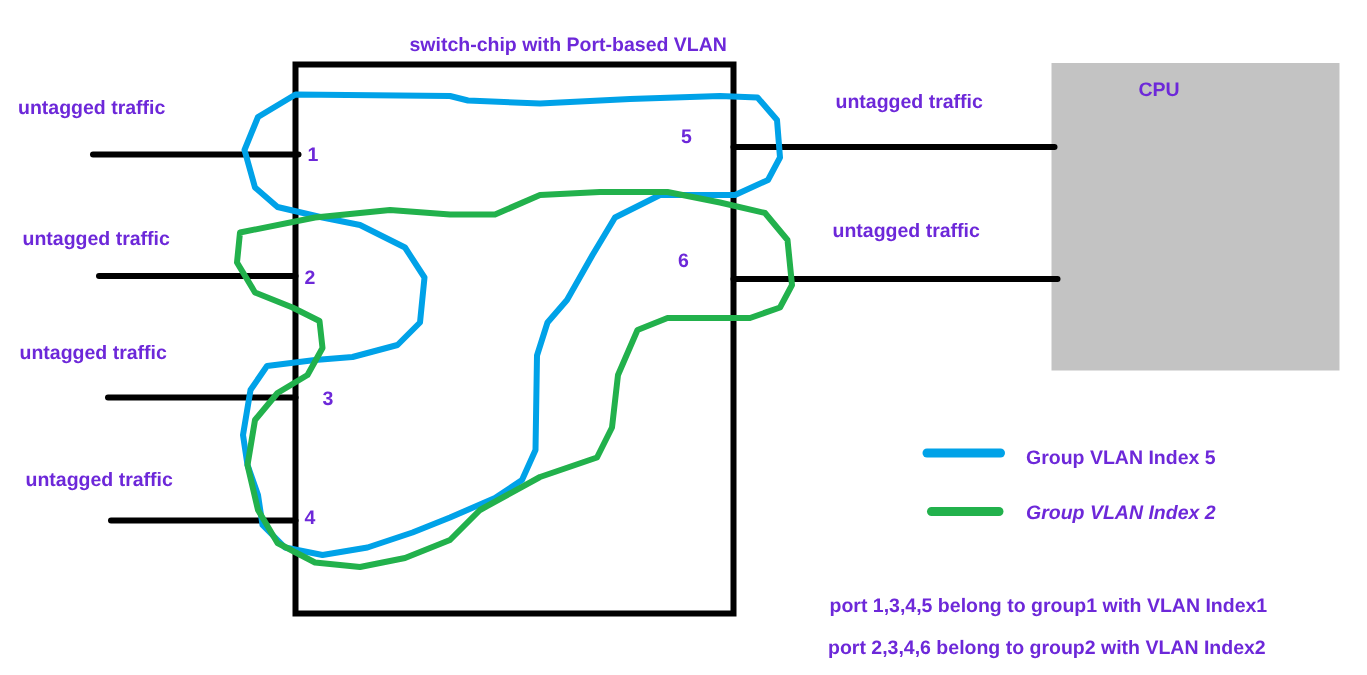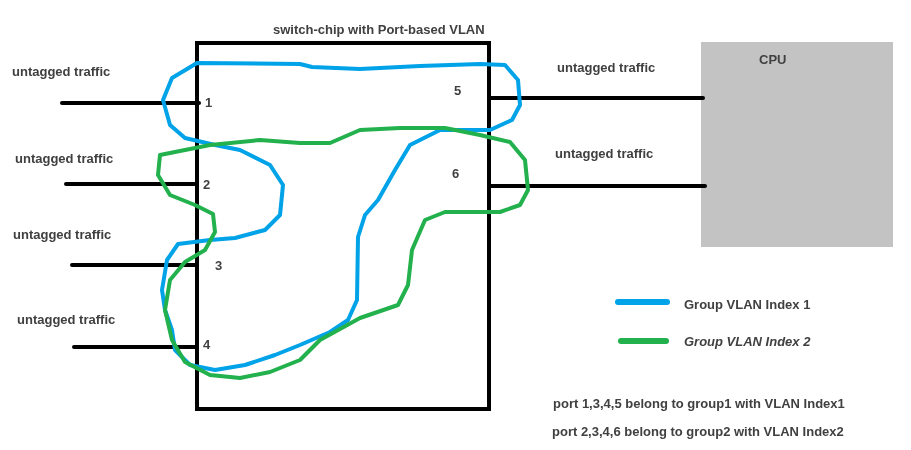--- a/index.html
+++ b/index.html
@@ -1,17 +1,17 @@
 <!DOCTYPE html>
 <html><head>
 <meta charset="utf-8">
 <style>
   html, body { margin:0; padding:0; background:#ffffff; }
   body { width:911px; height:450px; position:relative; overflow:hidden; font-family:"Liberation Sans", sans-serif; }
-  .txt { position:absolute; font-weight:bold; font-size:13px; color:#404040; white-space:nowrap; }
+  .txt { position:absolute; font-weight:bold; font-size:13px; color:#6d28d9; white-space:nowrap; }
   svg { position:absolute; left:0; top:0; }
 </style>
 </head>
 <body>
 
 <svg width="911" height="450">
 
   <rect x="701" y="42" width="192" height="205" fill="#c3c3c3"></rect>
 
   <rect x="197" y="43" width="292" height="366" fill="none" stroke="#000" stroke-width="4"></rect>
@@ -43,17 +43,17 @@
 <div class="txt" style="left:557px;top:60px;">untagged traffic</div>
 <div class="txt" style="left:555px;top:146px;">untagged traffic</div>
 
 <div class="txt" style="left:205px;top:95px;">1</div>
 <div class="txt" style="left:203px;top:177px;">2</div>
 <div class="txt" style="left:215px;top:258px;">3</div>
 <div class="txt" style="left:203px;top:337px;">4</div>
 <div class="txt" style="left:454px;top:83px;">5</div>
 <div class="txt" style="left:452px;top:166px;">6</div>
 
-<div class="txt" style="left:684px;top:297px;">Group VLAN Index 1</div>
+<div class="txt" style="left:684px;top:297px;">Group VLAN Index 5</div>
 <div class="txt" style="left:684px;top:334px;font-style:italic;">Group VLAN Index 2</div>
 
 <div class="txt" style="left:553px;top:396px;">port 1,3,4,5 belong to group1 with VLAN Index1</div>
 <div class="txt" style="left:552px;top:424px;">port 2,3,4,6 belong to group2 with VLAN Index2</div>
 
 </body></html>

